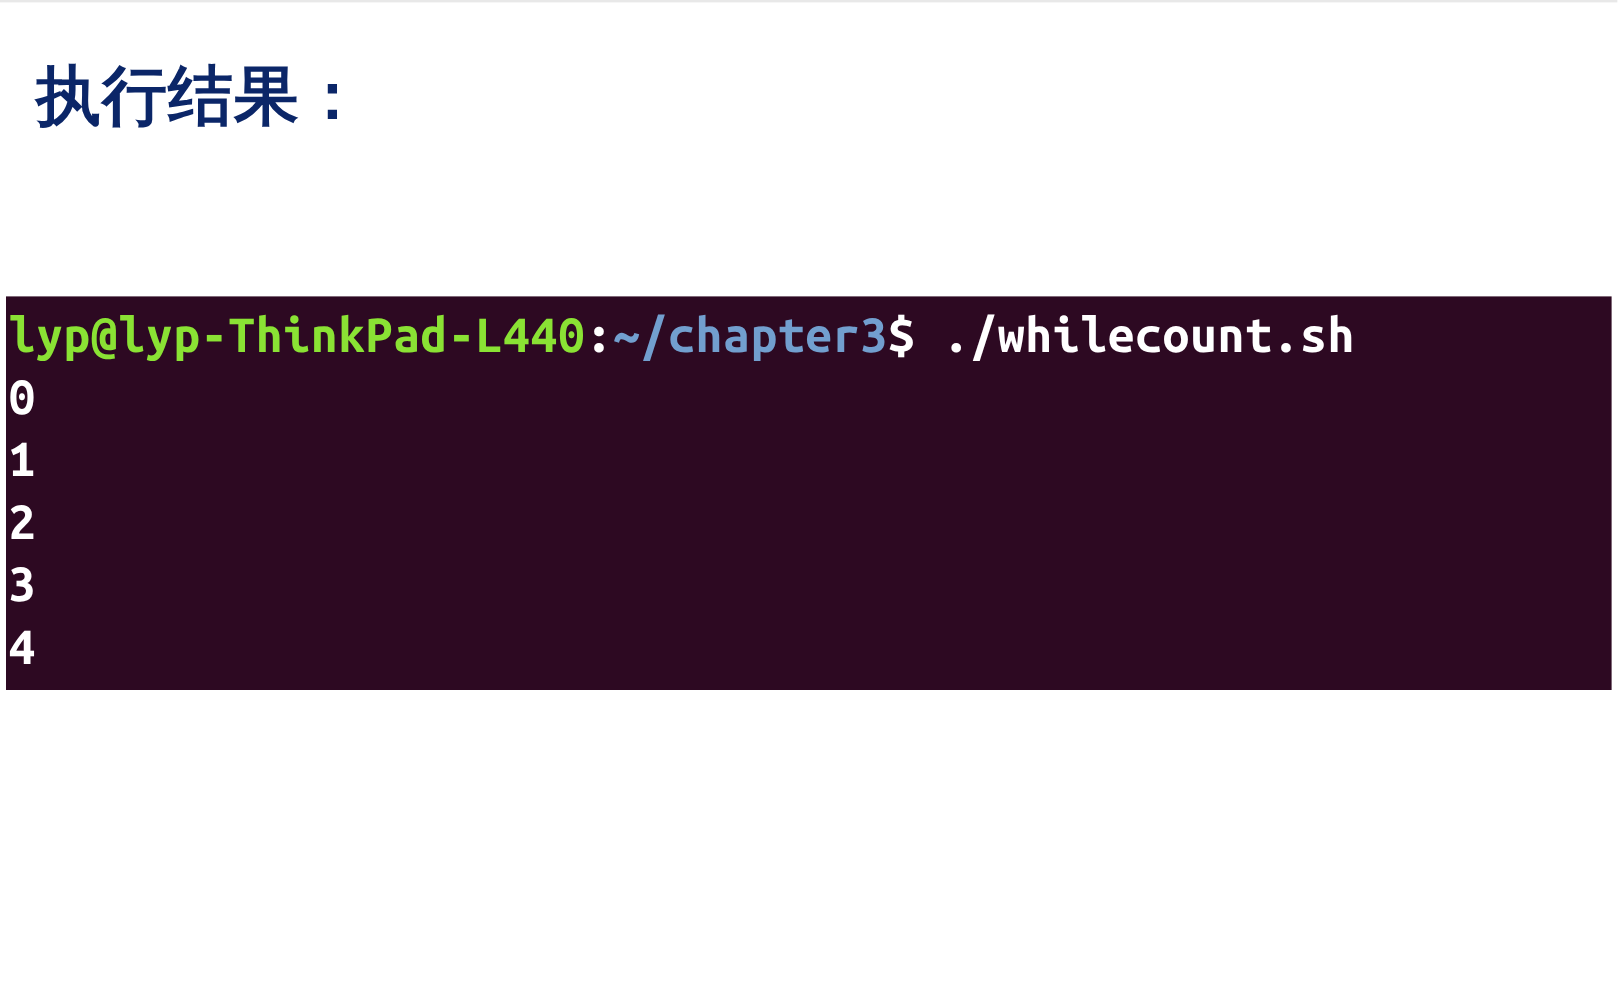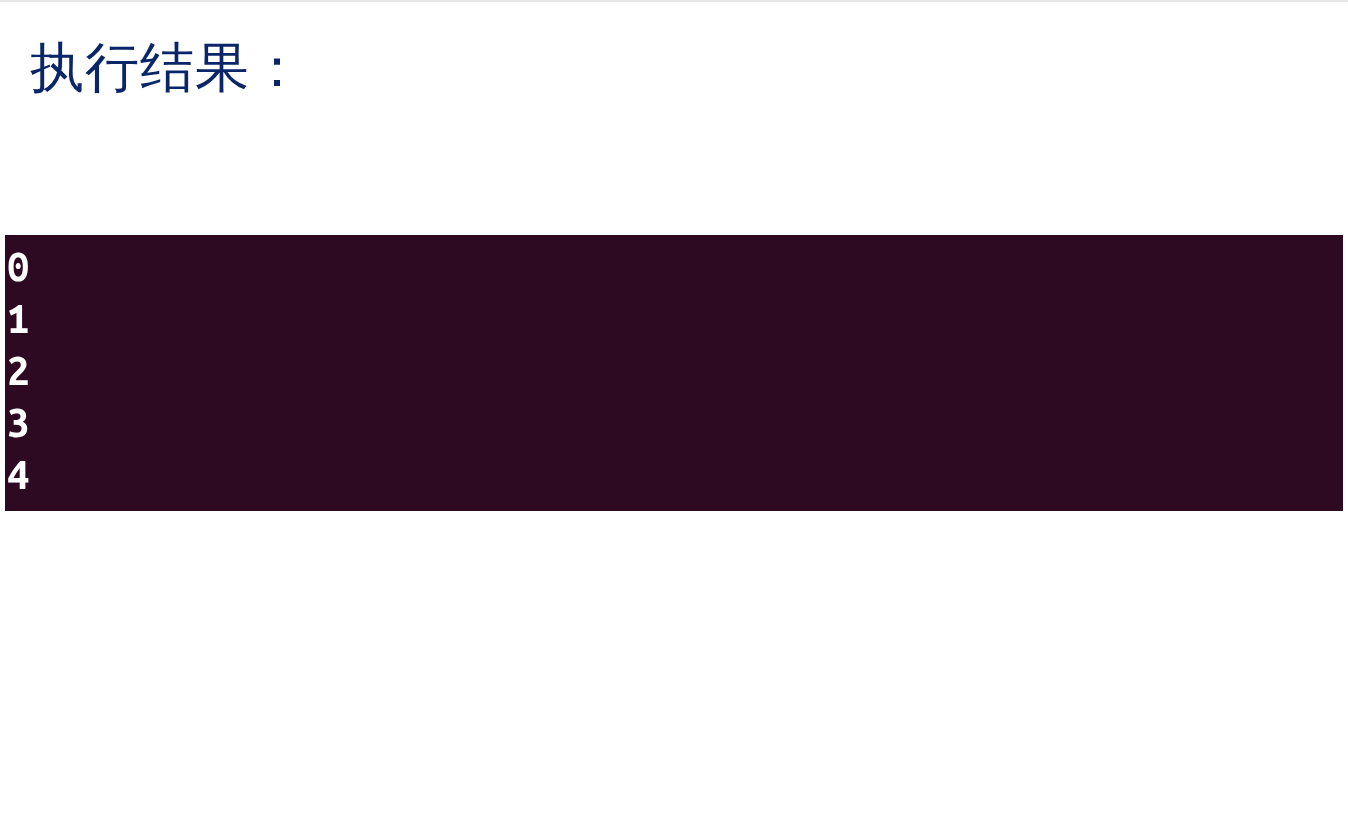--- a/index.html
+++ b/index.html
@@ -9,24 +9,25 @@
     }
     body {
       width: 1348px;
       height: 830px;
       background: #ffffff;
       font-family: "Microsoft YaHei", "SimHei", sans-serif;
       overflow: hidden;
     }
     .page-title {
       font-size: 54px;
-      font-weight: normal;
+      font-weight: bold;
       color: #0b2668;
       padding: 30px 0 0 30px;
       letter-spacing: 1px;
+      margin-top: 12px;
     }
     .terminal {
       margin: 130px 5px 0 5px;
       background: #2d0922;
       padding: 6px 2px 10px 2px;
       font-family: "Ubuntu Mono", "DejaVu Sans Mono", "Consolas", monospace;
       font-size: 40px;
       font-weight: bold;
       line-height: 1.3;
       color: #ffffff;
@@ -64,18 +65,21 @@
     }
   </style>
 </head>
 <body>
 
 <div class="top-border"></div>
 
 <h1 class="page-title">执行结果：</h1>
 
 <div class="terminal">
+  <div class="prompt-line">
+    <span class="term-user">lyp</span><span class="term-user">@</span><span class="term-host">lyp-ThinkPad-L440</span><span class="term-colon">:</span><span class="term-path">~/chapter3</span><span class="term-dollar">$</span><span class="term-cmd"> ./whilecount.sh</span>
+  </div>
   <span class="term-output">0</span>
   <span class="term-output">1</span>
   <span class="term-output">2</span>
   <span class="term-output">3</span>
   <span class="term-output">4</span>
 </div>
 
 </body></html>

